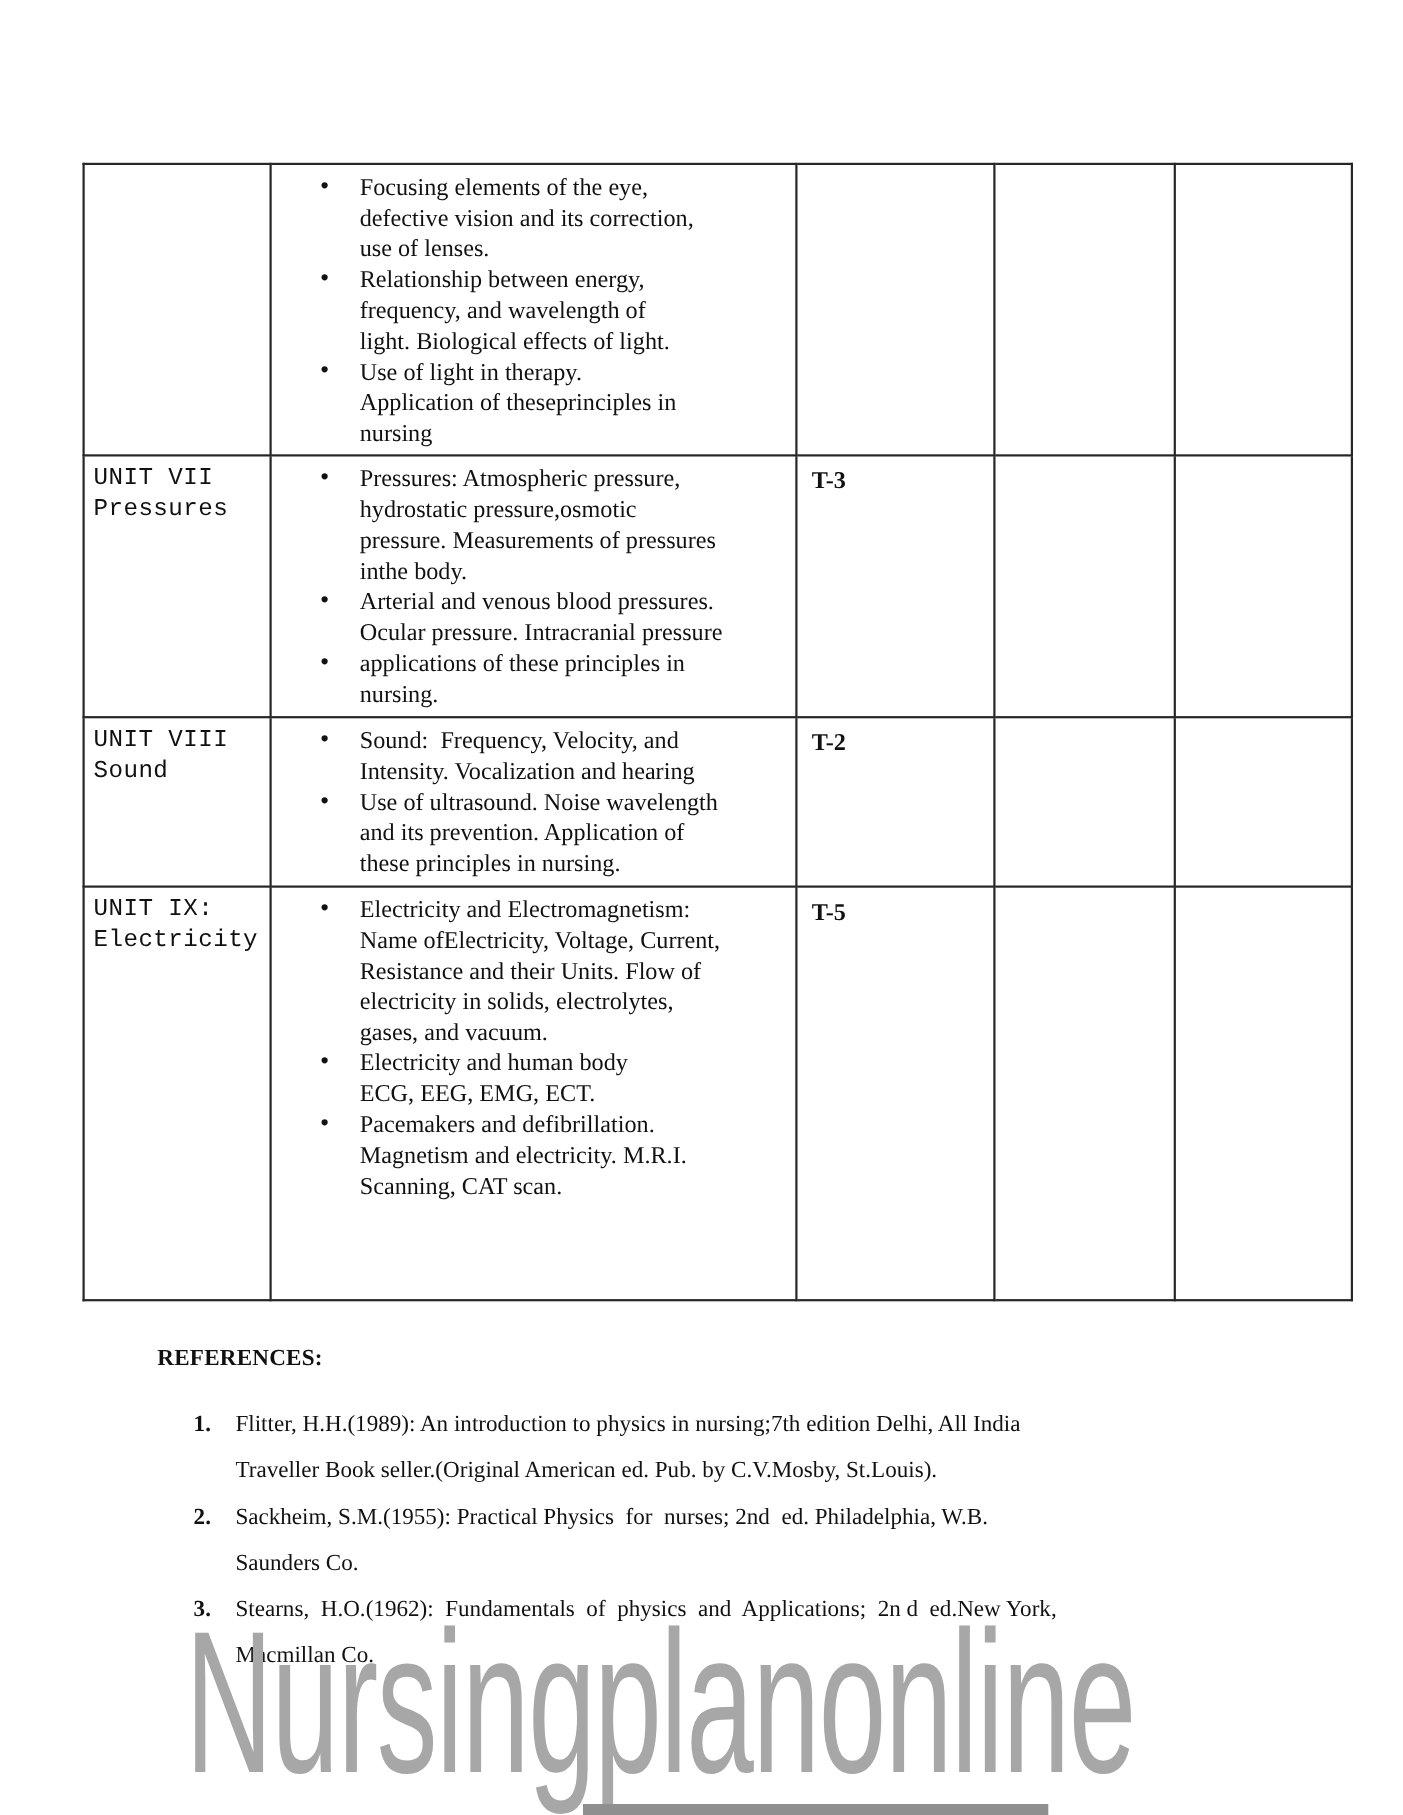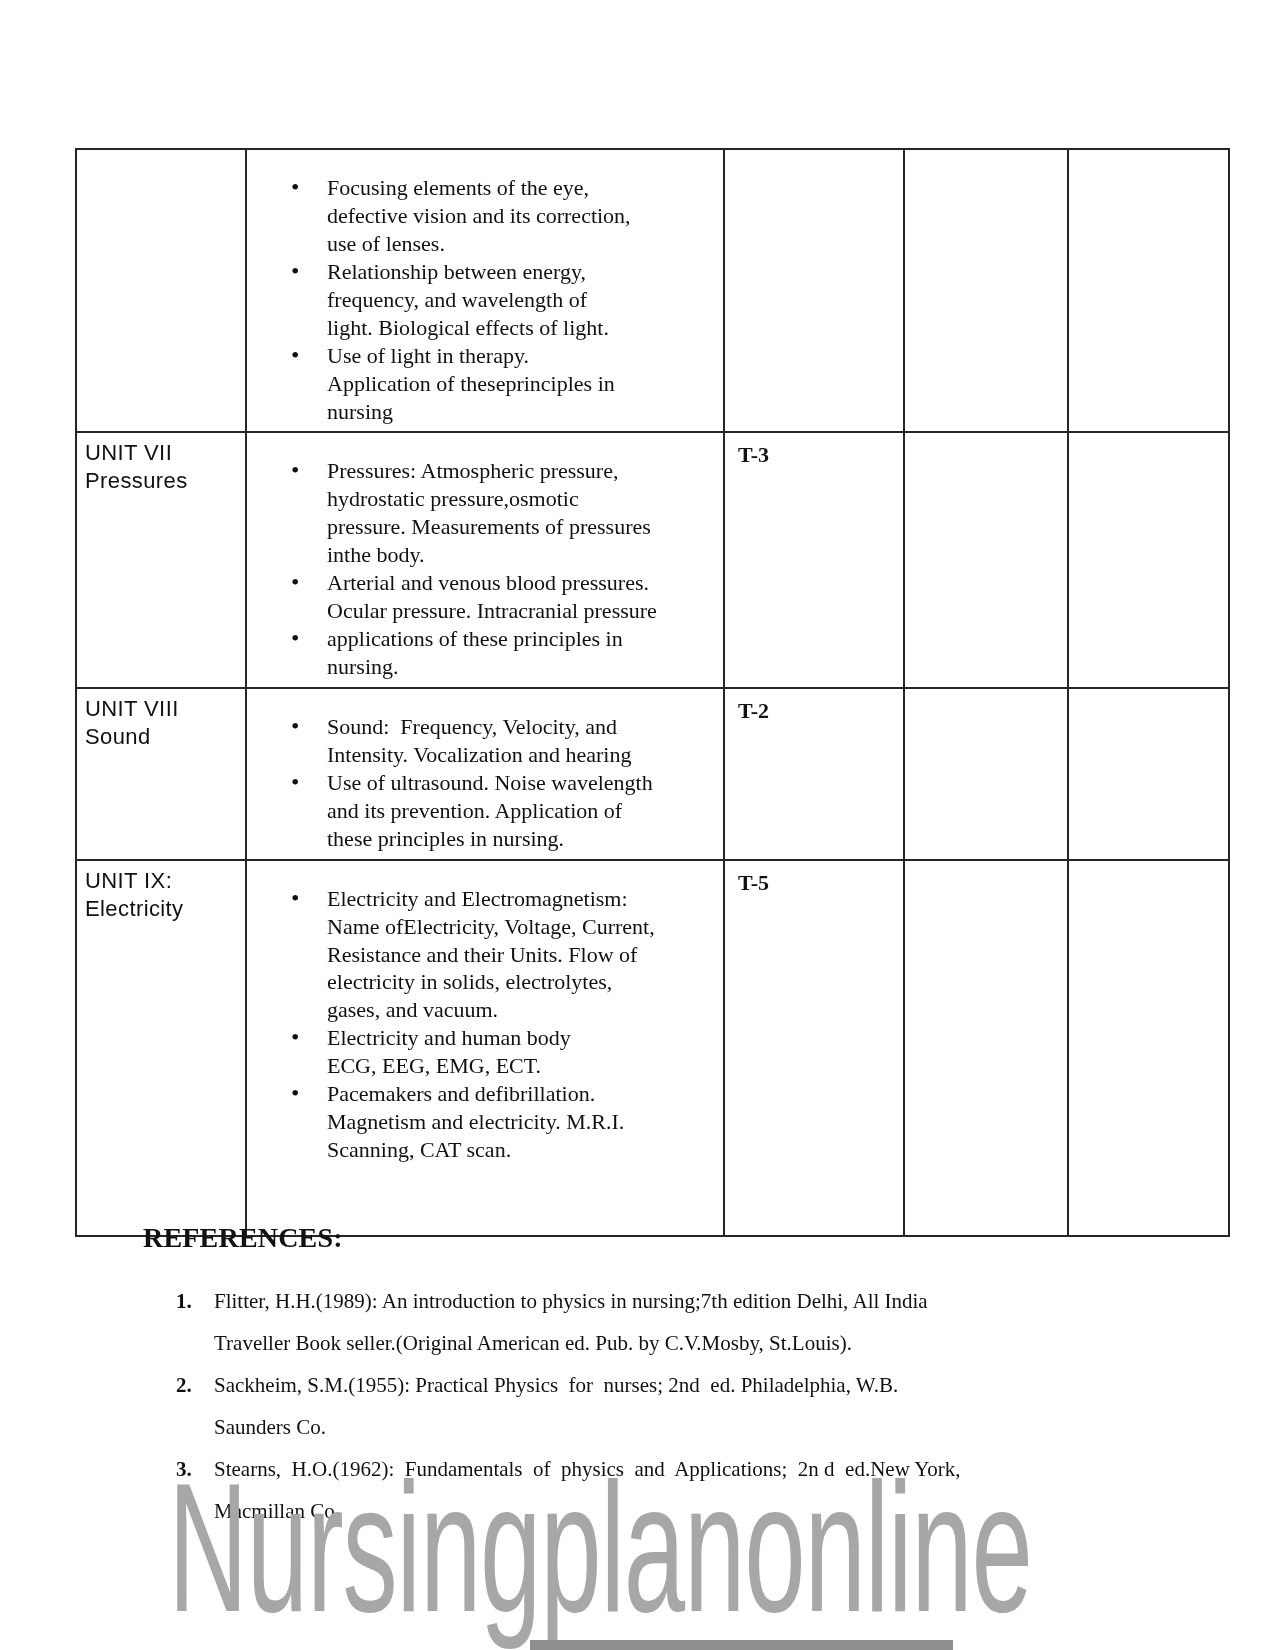--- a/index.html
+++ b/index.html
@@ -10,37 +10,37 @@
   
   .syllabus{
     position:absolute;left:75px;top:148px;width:1153px;
     border-collapse:collapse;table-layout:fixed;
   }
   .syllabus td{
     border:2px solid #262626;vertical-align:top;padding:4px 6px 6px 6px;
     font-size:22px;line-height:1.27;
   }
   .unit-cell{
-    font-family:Liberation Sans, sans-serif;font-size:21px;line-height:1.38;
+    font-family:Liberation Mono, monospace;font-size:21px;line-height:1.38;
     letter-spacing:0.4px;padding-left:8px !important;padding-top:6px !important;
     white-space:pre-line;
   }
   .tcode-cell{
     font-weight:bold;font-size:21px;padding-left:13px !important;padding-top:8px !important;
   }
-  ul.topics{list-style:none;margin:20px 0 0 0;padding:0 0 0 38px;}
+  ul.topics{list-style:none;margin:2px 0 0 0;padding:0 0 0 38px;}
   ul.topics li{position:relative;padding-left:36px;}
   ul.topics li::before{
     content:"\2022";position:absolute;left:0;top:0;font-size:24px;line-height:1.16;
   }
   ul.topics .topic-text{white-space:pre-wrap;display:block;}
   .r0{height:265px}.r1{height:230px}.r2{height:143px}.r3{height:376px}.r4{height:95px}
   
   .refs{position:absolute;left:143px;top:1222px;width:990px;}
-  .refs-heading{font-weight:bold;font-size:28px;letter-spacing:0.2px;margin:0 0 26px 0;}
+  .refs-heading{font-weight:bold;font-size:21px;letter-spacing:0.2px;margin:0 0 26px 0;}
   .ref-item{display:flex;font-size:21px;line-height:2.0;margin-left:33px;}
   .ref-num{font-weight:bold;width:38px;flex:0 0 38px;}
   .ref-text{flex:1;white-space:pre-wrap;}
   
   .watermark{
     position:absolute;top:1455px;left:600px;
     transform:translateX(-50%) scaleX(0.60);transform-origin:center top;
     font-family:"Liberation Sans", sans-serif;font-size:184px;line-height:1;
     white-space:nowrap;letter-spacing:-2px;
   }

